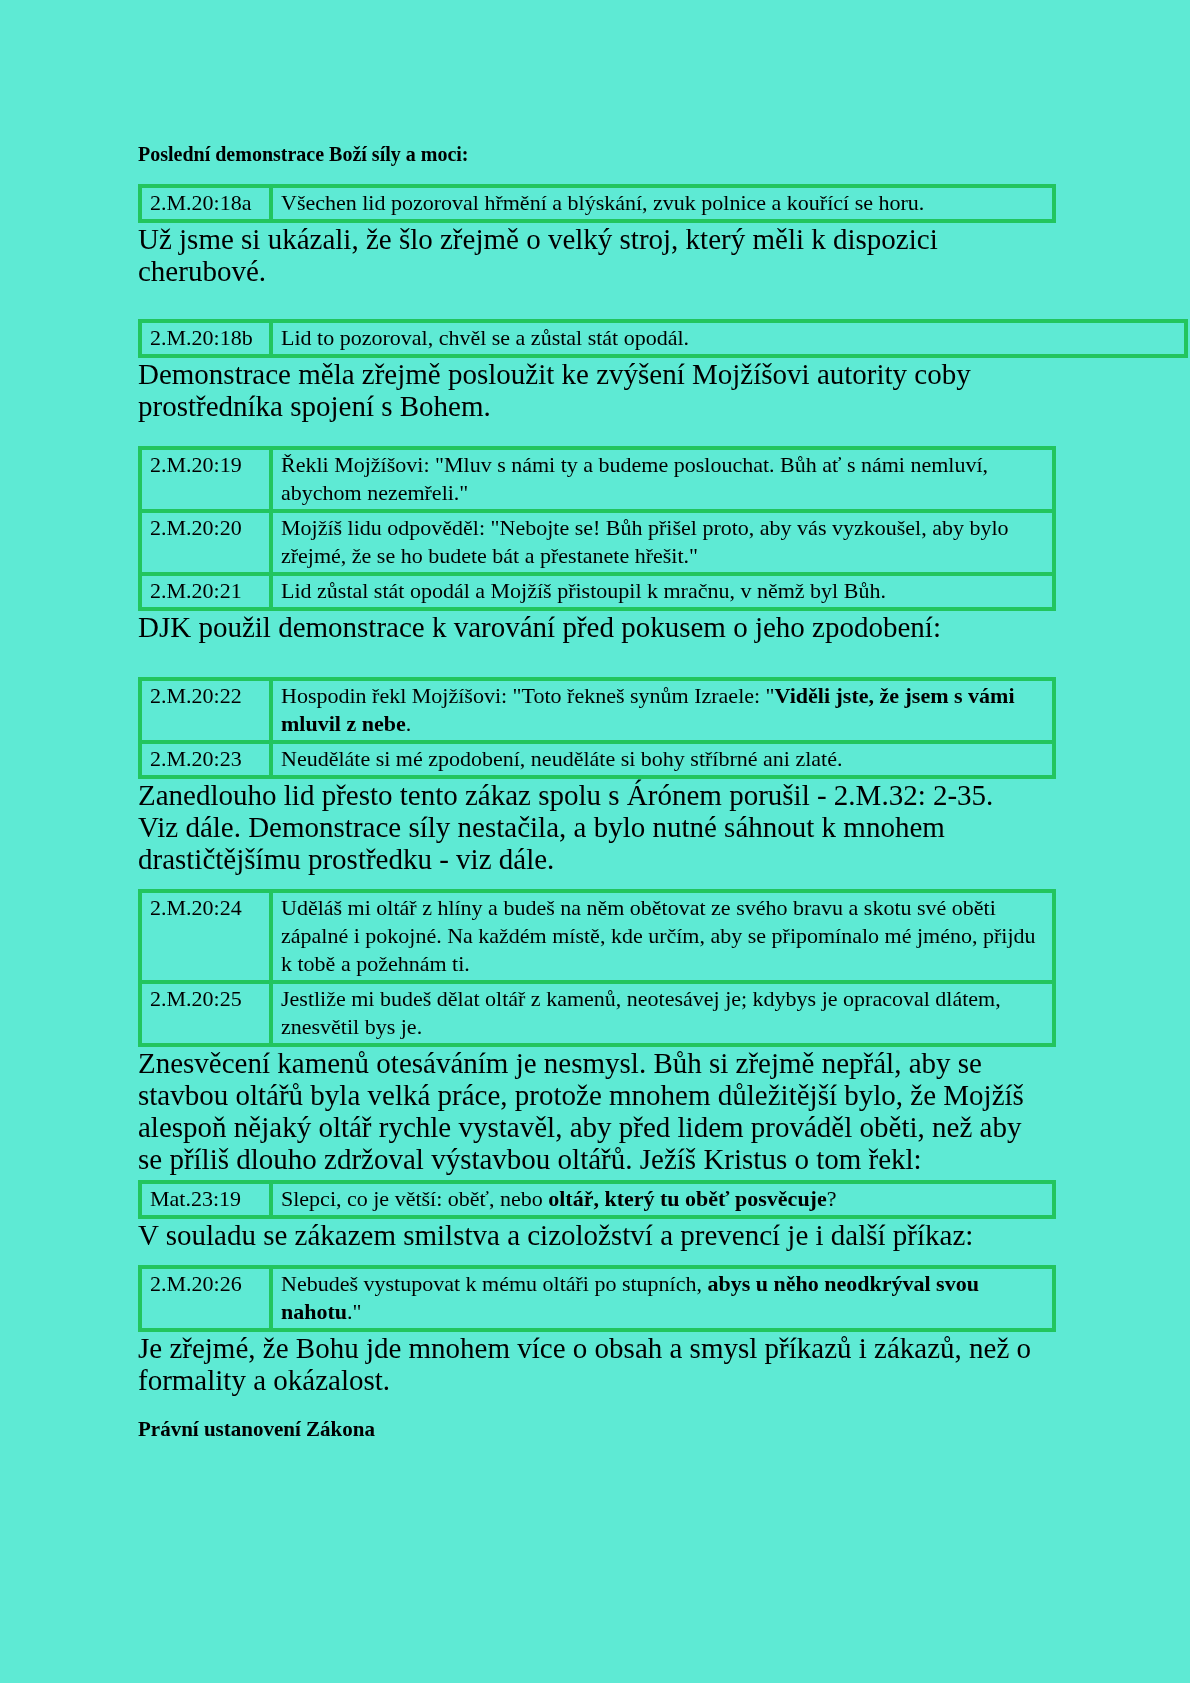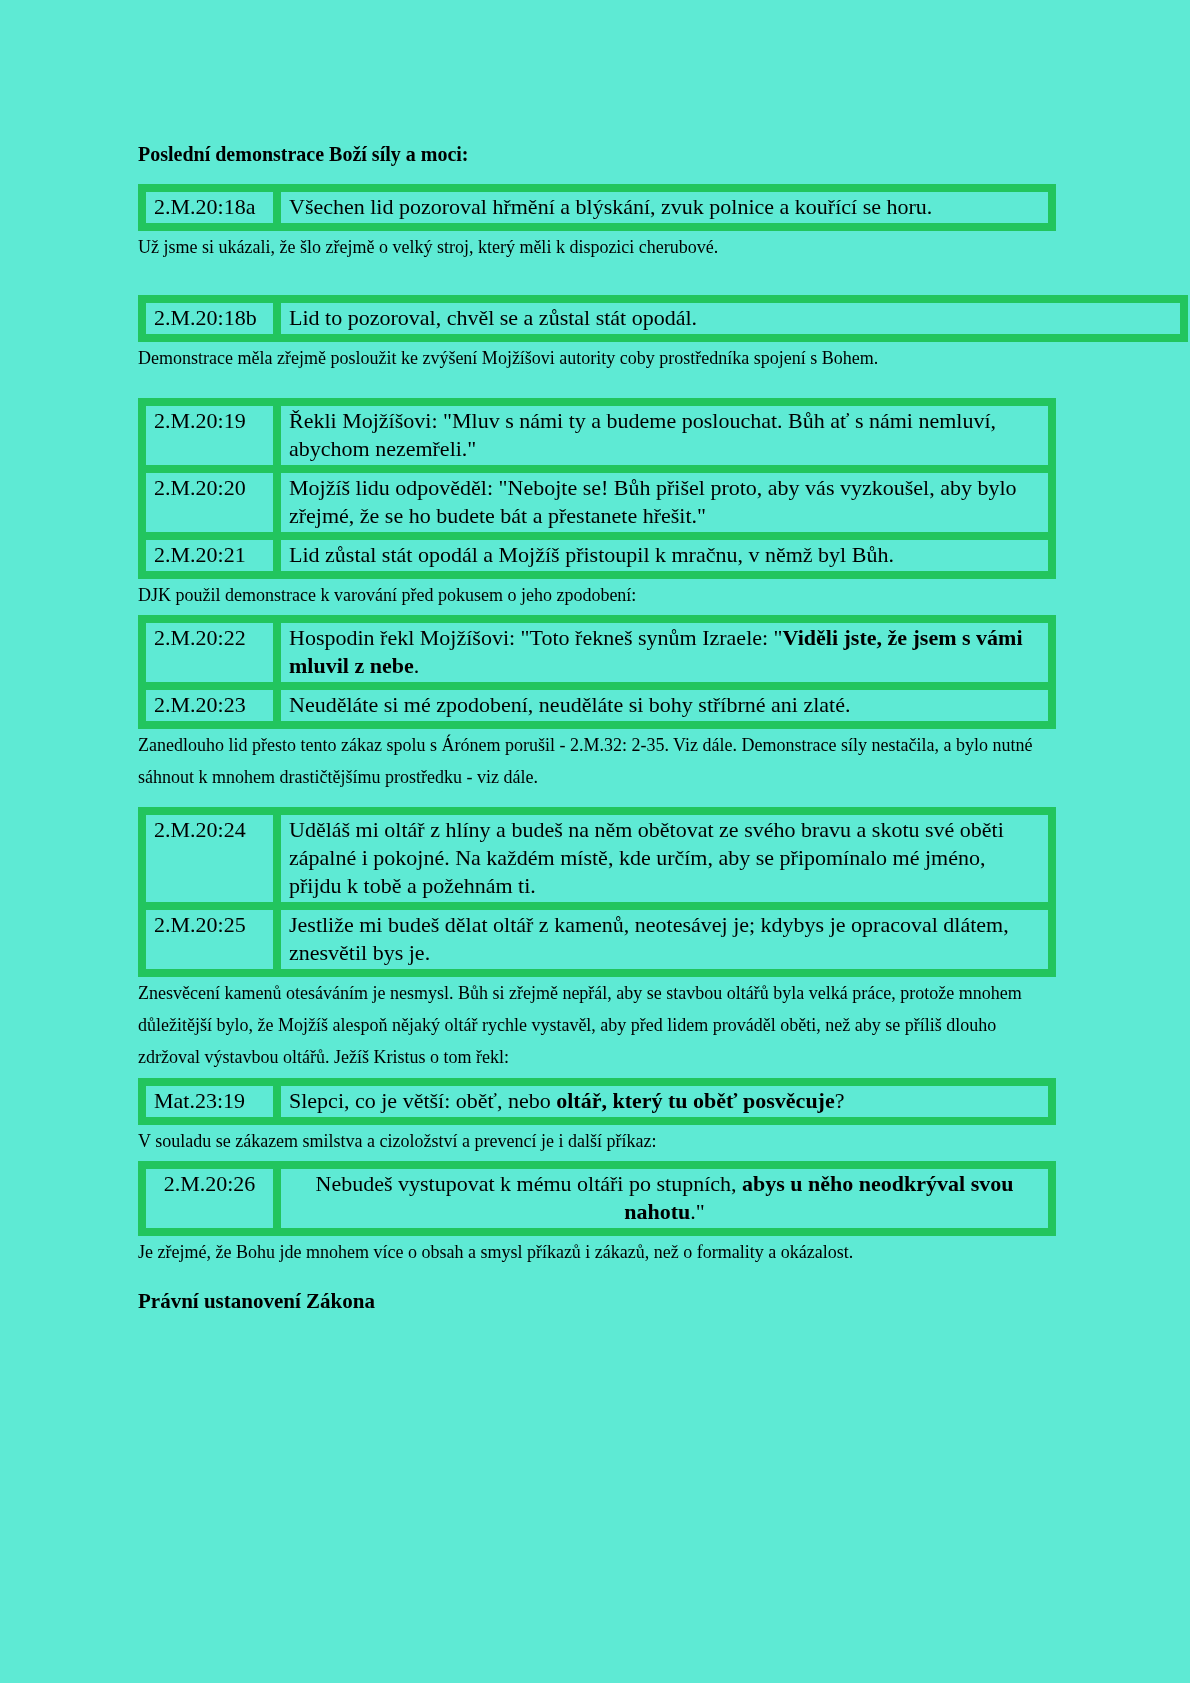--- a/index.html
+++ b/index.html
@@ -22,51 +22,51 @@
   }
   h2.sec {
     font-size:21px;
     line-height:30px;
     font-weight:bold;
     margin:18px 0 0 0;
   }
   p.para {
     width:902px;
     margin:0;
-    font-size:18px;
+    font-size:29px;
     line-height:32px;
   }
   table.vt {
     border-collapse:collapse;
     width:918px;
     table-layout:fixed;
     font-size:22px;
     line-height:28px;
   }
   table.vt.wide { width:1050px; }
   table.vt td {
-    border:8px solid #22c55e;
+    border:4px solid #22c55e;
     padding:1px 8px 2px 8px;
     vertical-align:top;
   }
   td.ref { width:111px; white-space:nowrap; }
   
   .t1 { margin-top:15px; }
   .p1 { margin-top:22px; }
   .t2 { margin-top:32px; }
   .p2 { margin-top:20px; }
   .t3 { margin-top:24px; }
   .p3 { margin-top:24px; }
-  .t4 { margin-top:4px; }
+  .t4 { margin-top:34px; }
   .p4 { margin-top:20px; }
   .t5 { margin-top:14px;border-radius:17px; }
   .p5 { margin-top:22px; }
   .t6 { margin-top:5px; }
   .p6 { margin-top:2px; line-height:28px; }
-  .t7 { margin-top:4px;text-align:center; }
+  .t7 { margin-top:14px; }
   .p7 { margin-top:26px; }
   b { font-weight:bold; }
 </style>
 </head>
 <body>
 
 <div class="page">
 
   <h1 class="sec">Poslední demonstrace Boží síly a moci:</h1>
 

